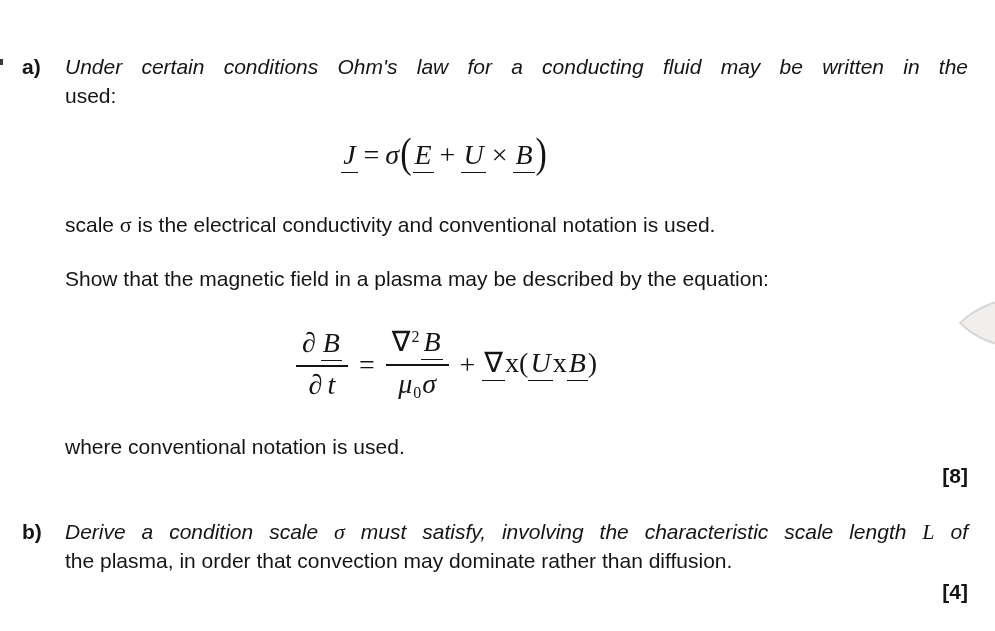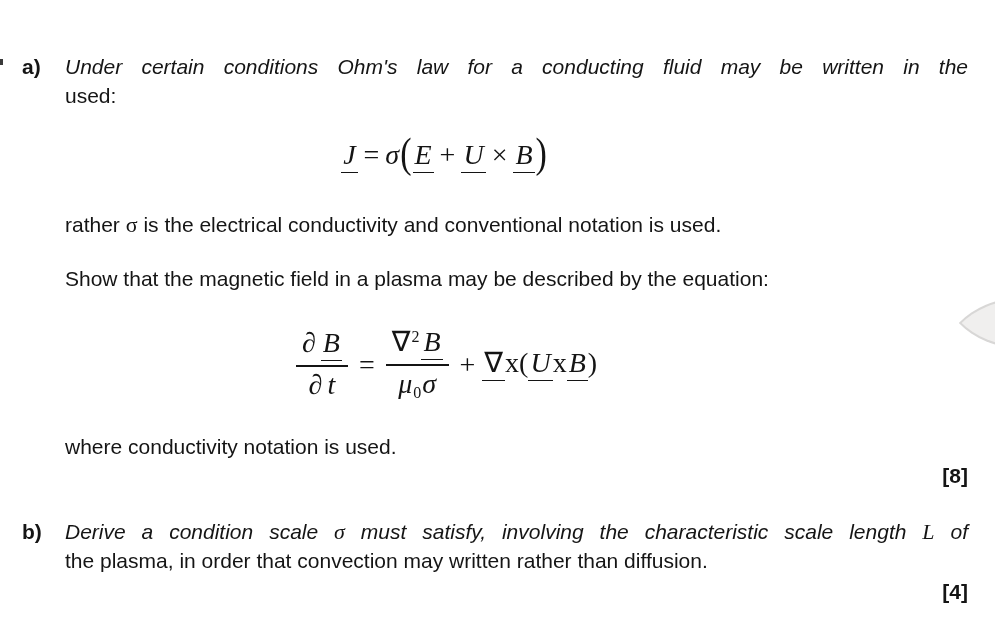--- a/index.html
+++ b/index.html
@@ -67,31 +67,31 @@
 
   <div class="part-label label-a">a)</div>
 
   <div class="content">
 
     <div class="abs p1">
       <div class="jl">Under certain conditions Ohm's law for a conducting fluid may be written in the</div>
       <div>used:</div>
     </div>
 
-    <div class="abs p2"><span>rather </span><span class="sym">σ</span><span> is the electrical conductivity and conventional notation is used.</span></div>
+    <div class="abs p2"><span>scale </span><span class="sym">σ</span><span> is the electrical conductivity and conventional notation is used.</span></div>
 
     <div class="abs p3">Show that the magnetic field in a plasma may be described by the equation:</div>
 
-    <div class="abs p4">where conductivity notation is used.</div>
+    <div class="abs p4">where conventional notation is used.</div>
 
     <div class="marks m8">[8]</div>
 
     <div class="abs p5">
       <div class="jl"><span>Derive a condition scale </span><span class="sym">σ</span><span> must satisfy, involving the characteristic scale length </span><span class="sym">L</span><span> of</span></div>
-      <div>the plasma, in order that convection may written rather than diffusion.</div>
+      <div>the plasma, in order that convection may dominate rather than diffusion.</div>
     </div>
 
     <div class="marks m4">[4]</div>
   </div>
 
   <div class="part-label label-b">b)</div>
 
   <div class="eq eq1">
     <span class="vi u">J</span>
     <span class="op rm">=</span>

